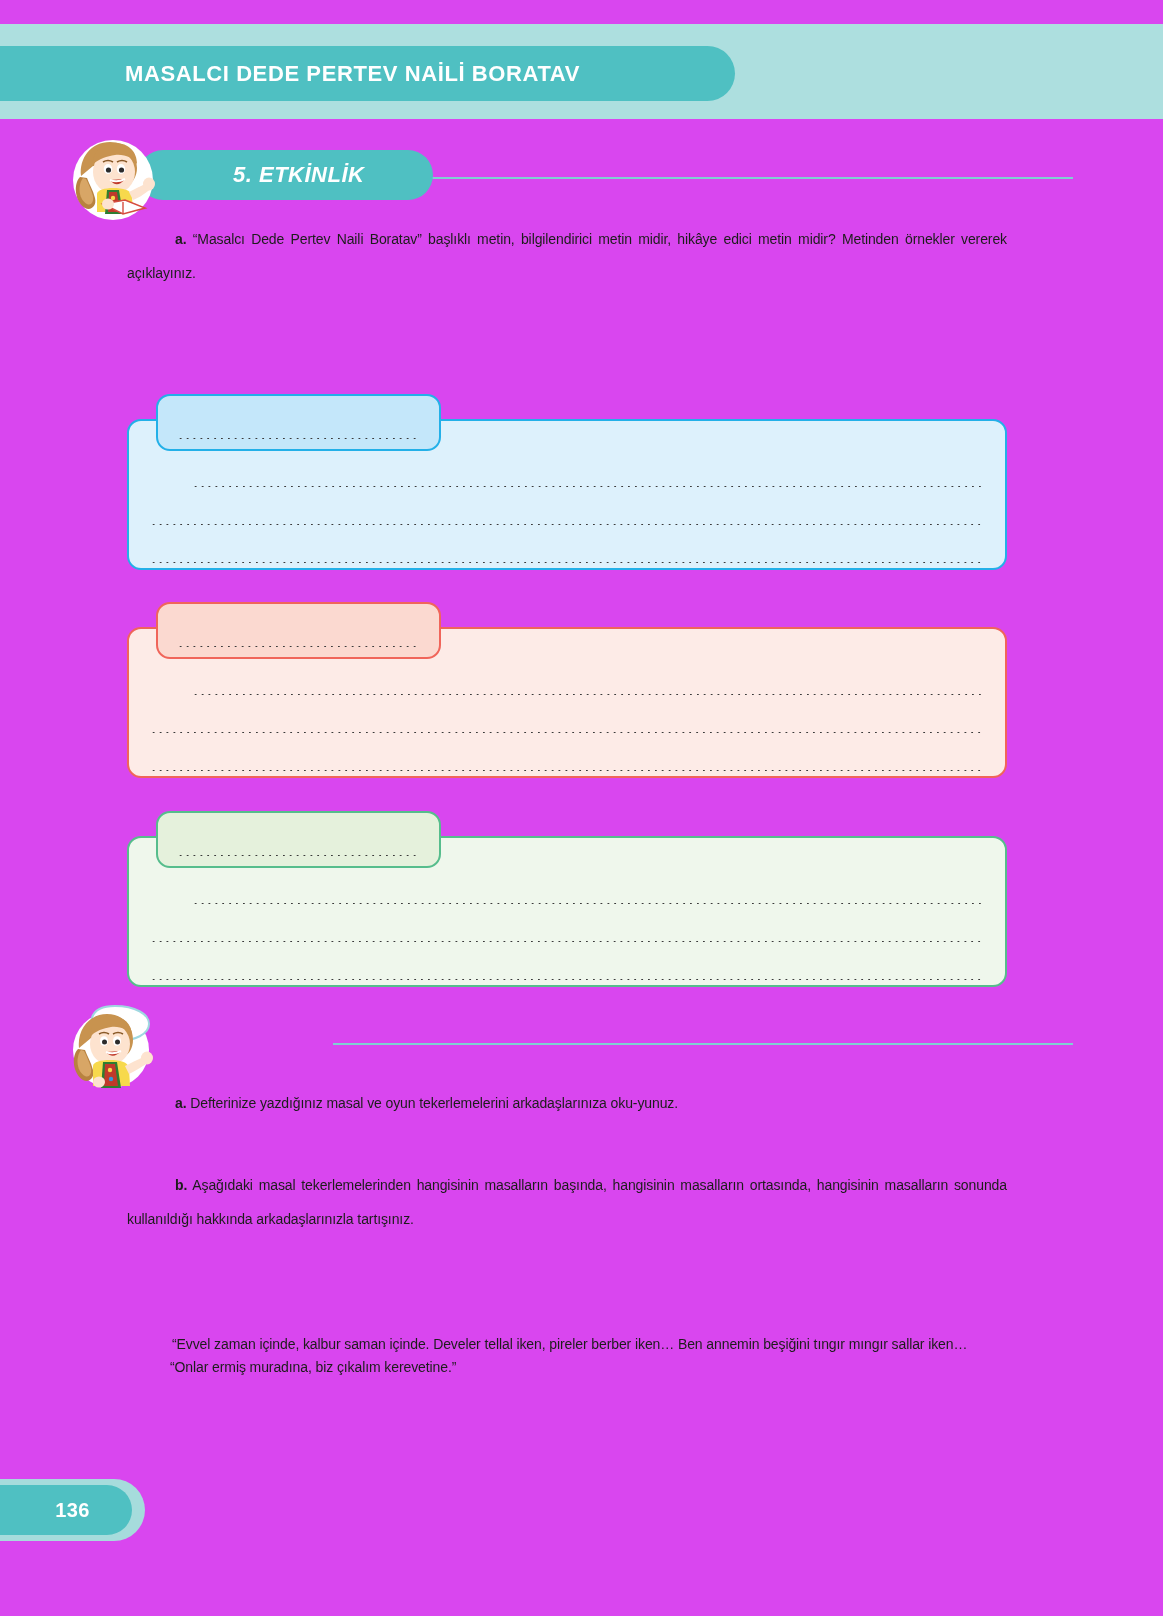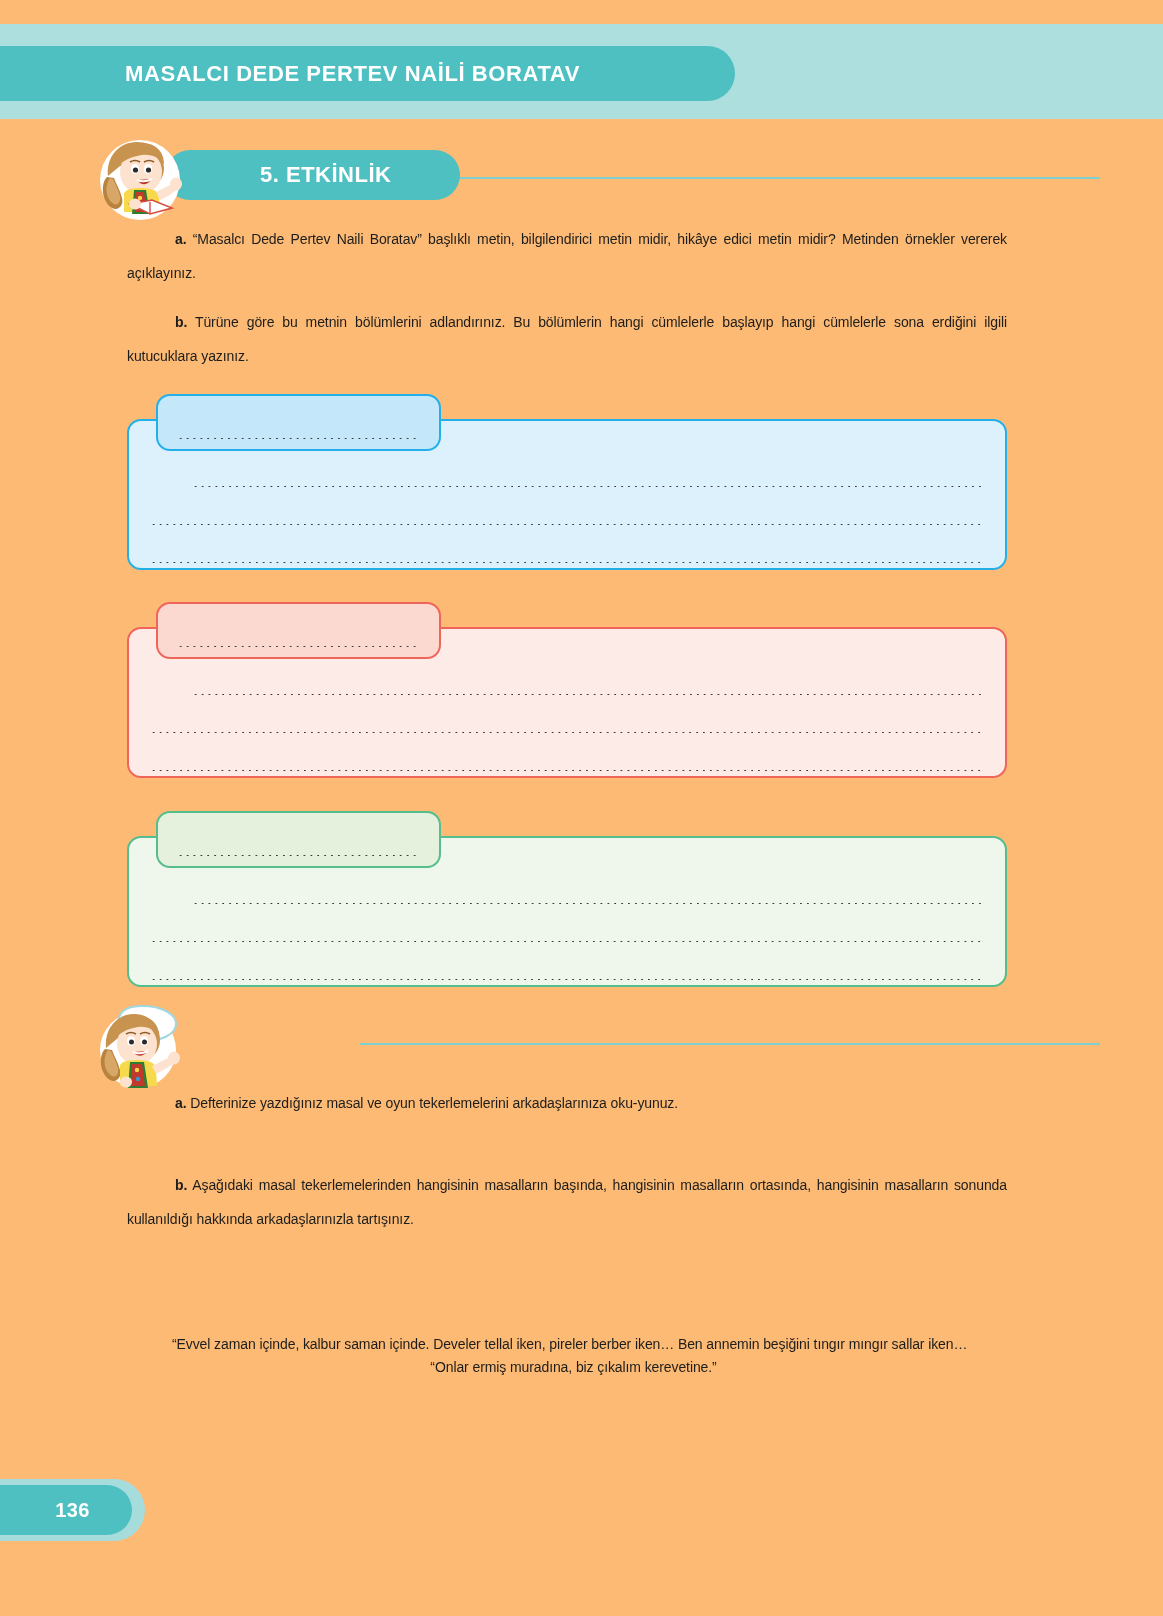--- a/index.html
+++ b/index.html
@@ -9,21 +9,21 @@
     height: 1616px;
     background: #ffffff;
     font-family: "Liberation Sans", sans-serif;
     overflow: hidden;
   }
 
   #page {
     position: relative;
     width: 1163px;
     height: 1616px;
-    background: #fdba74;
+    background: #d946ef;
   }
 
   
   .header-band {
     position: absolute;
     left: 0;
     top: 24px;
     width: 1163px;
     height: 95px;
     background: #addfdf;
@@ -45,23 +45,24 @@
     font-weight: bold;
     letter-spacing: 0.6px;
     margin-left: 165px;
     white-space: nowrap;
     font-family: "Liberation Sans", sans-serif;
   }
 
   
   .activity-row {
     position: absolute;
-    left: 90px;
+    left: 63px;
     width: 940px;
     height: 92px;
+    font-style: italic;
   }
   .activity-rule {
     position: absolute;
     left: 270px;
     top: 45px;
     width: 740px;
     height: 2px;
     background: #7fd0d1;
   }
   .activity-pill {
@@ -236,24 +237,20 @@
         <ellipse cx="45" cy="72" rx="6" ry="5.5" fill="#fde3cf"></ellipse>
       </svg>
     </div>
   </div>
 
   <div class="para" style="left:127px; top:222px; width:880px;">
     <span class="lead ind">a.</span>
     <span>“Masalcı Dede Pertev Naili Boratav” başlıklı metin, bilgilendirici metin midir, hikâye edici metin midir? Metinden örnekler vererek açıklayınız.</span>
   </div>
 
-  <div class="para" style="left:127px; top:305px; width:880px;">
-    <span class="lead ind">b.</span>
-    <span>Türüne göre bu metnin bölümlerini adlandırınız. Bu bölümlerin hangi cümlelerle başlayıp hangi cümlelerle sona erdiğini ilgili kutucuklara yazınız.</span>
-  </div>
 
   <div class="answer-box box-blue" style="top:419px; height:151px;">
     <div class="answer-tab tab-blue">
       <span class="dots">...................................</span>
     </div>
     <div class="box-lines">
       <span class="dots first">..............................................................................................................................</span>
       <span class="dots">..............................................................................................................................</span>
       <span class="dots">..............................................................................................................................</span>
     </div>
@@ -327,21 +324,21 @@
     <span>Aşağıdaki masal tekerlemelerinden hangisinin masalların başında, hangisinin masalların ortasında, hangisinin masalların sonunda kullanıldığı hakkında arkadaşlarınızla tartışınız.</span>
   </div>
 
   <div class="para noj" style="left:127px; top:1086px; width:880px;">
     <span class="lead ind">a.</span>
     <span>Defterinize yazdığınız masal ve oyun tekerlemelerini arkadaşlarınıza oku-yunuz.</span>
   </div>
 
   <div class="para" style="left:127px; top:1282px; width:880px; text-indent:45px;margin-top:45px;">“Evvel zaman içinde, kalbur saman içinde. Develer tellal iken, pireler berber iken… Ben annemin beşiğini tıngır mıngır sallar iken…</div>
 
-  <div class="para noj" style="left:111px; top:1350px; width:880px; text-indent:45px;text-align:center;">“Onlar ermiş muradına, biz çıkalım kerevetine.”</div>
+  <div class="para noj" style="left:125px; top:1350px; width:880px; text-indent:45px;">“Onlar ermiş muradına, biz çıkalım kerevetine.”</div>
 
 
   <div class="pagenum-outer"></div>
   <div class="pagenum-inner">
     <span class="pagenum-text">136</span>
   </div>
 
 </div>
 
 </body></html>

